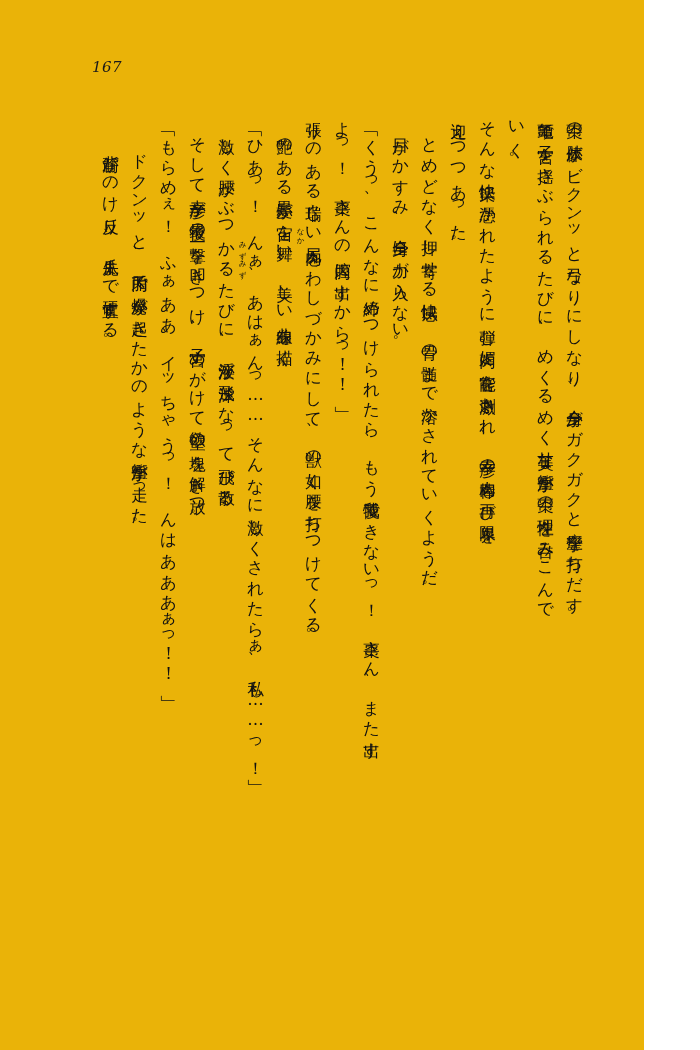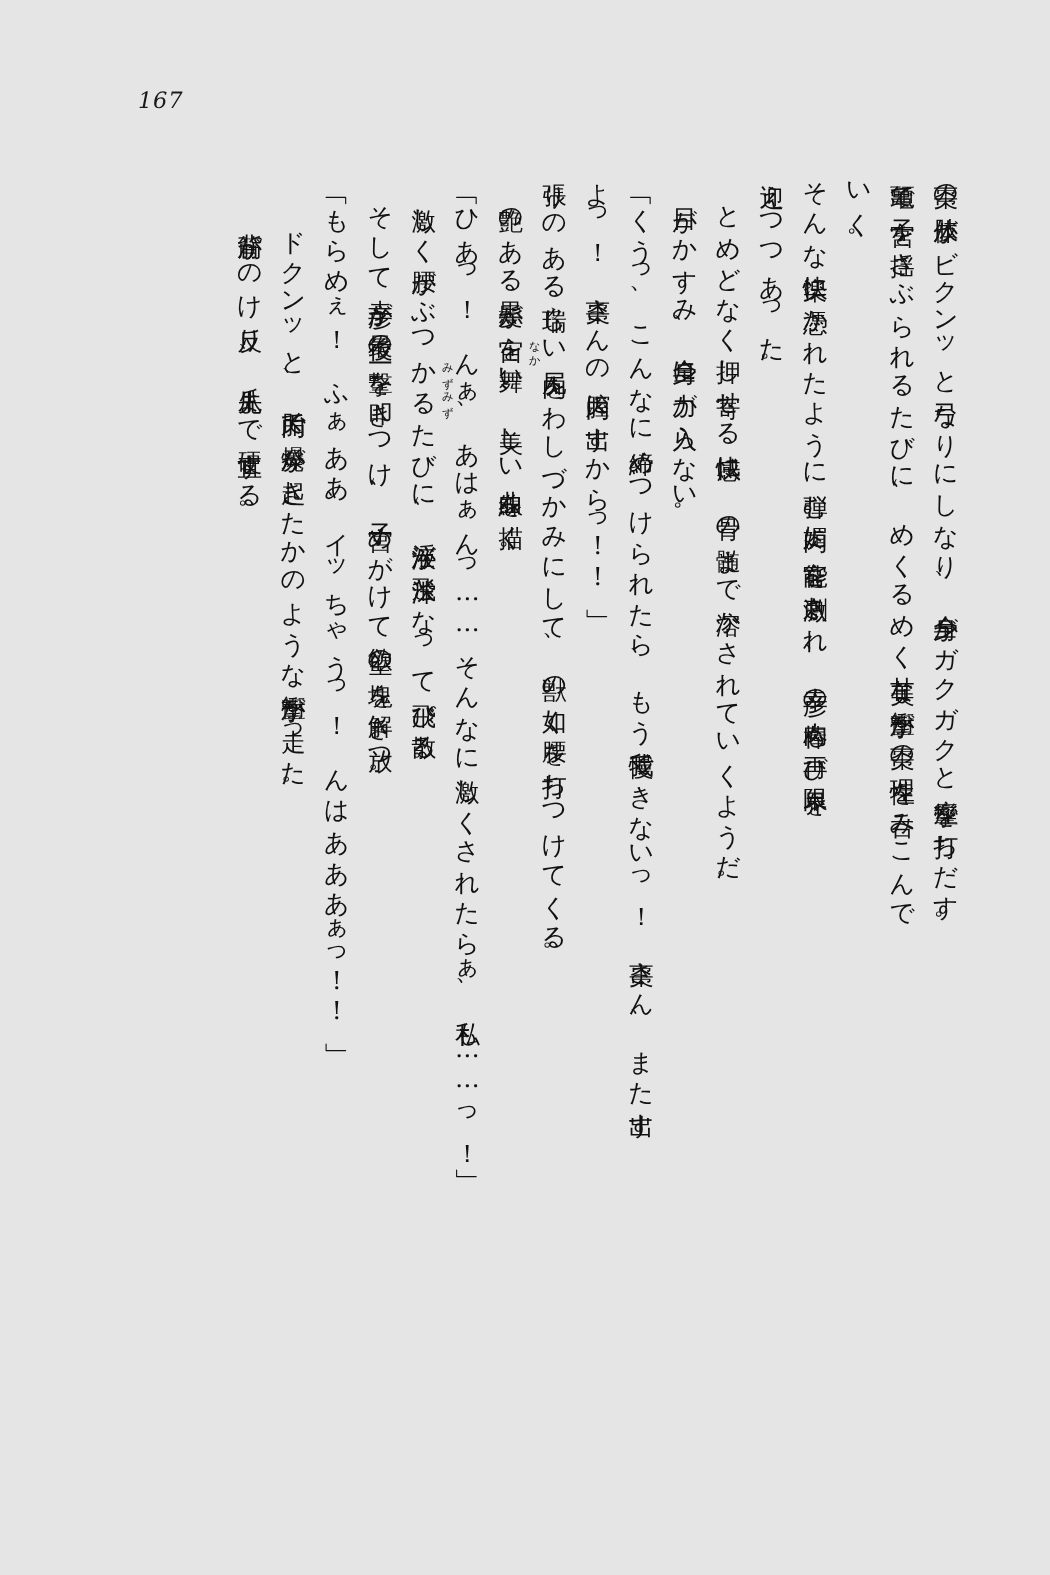--- a/index.html
+++ b/index.html
@@ -2,23 +2,23 @@
 <html><head>
 <meta charset="utf-8">
 <style>
   html, body {
     margin: 0;
     padding: 0;
     background: #ffffff;
   }
   .page {
     position: relative;
-    width: 700px;
+    width: 644px;
     height: 1050px;
-    background: #e5e5e5;
+    background: #eab308;
     overflow: hidden;
     font-family: "DejaVu Serif", "Liberation Serif", serif;
     color: #111111;
   }
   .page-number {
     position: absolute;
     top: 58px;
     left: 92px;
     font-size: 15px;
     font-style: italic;

